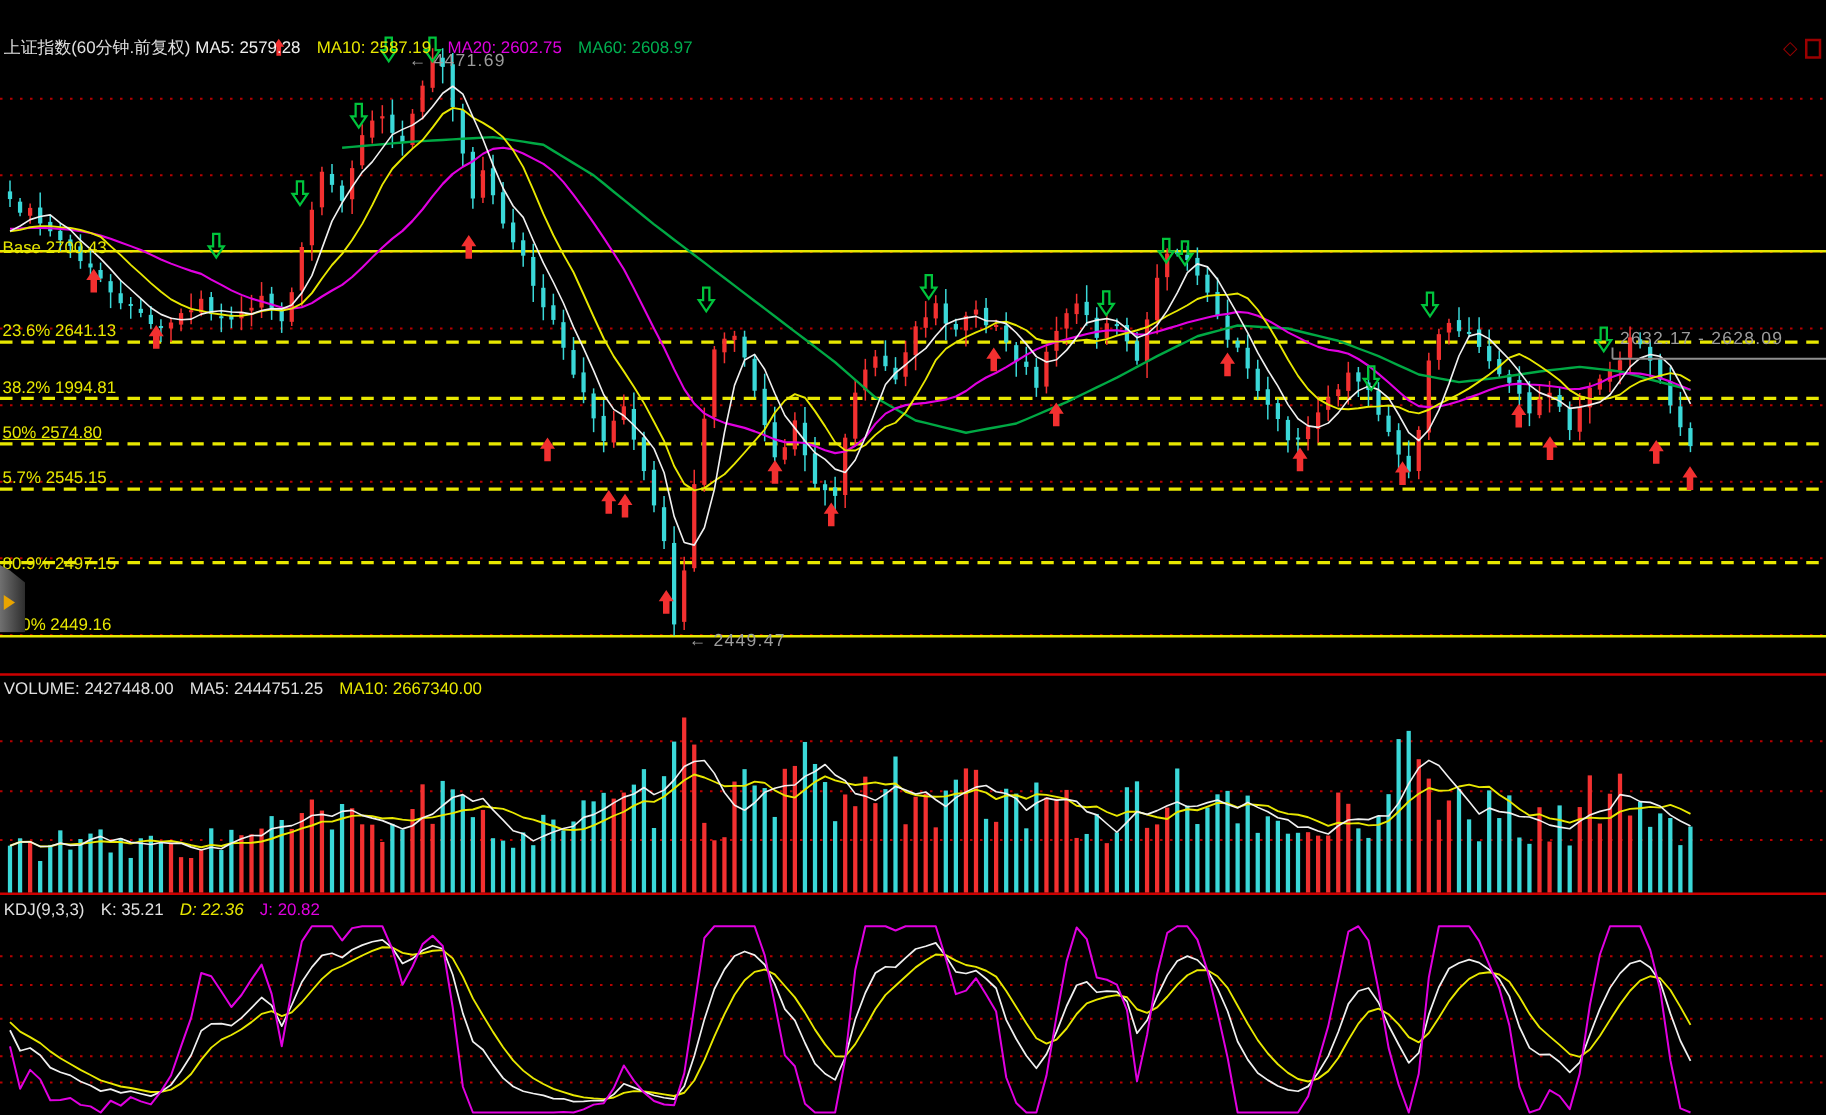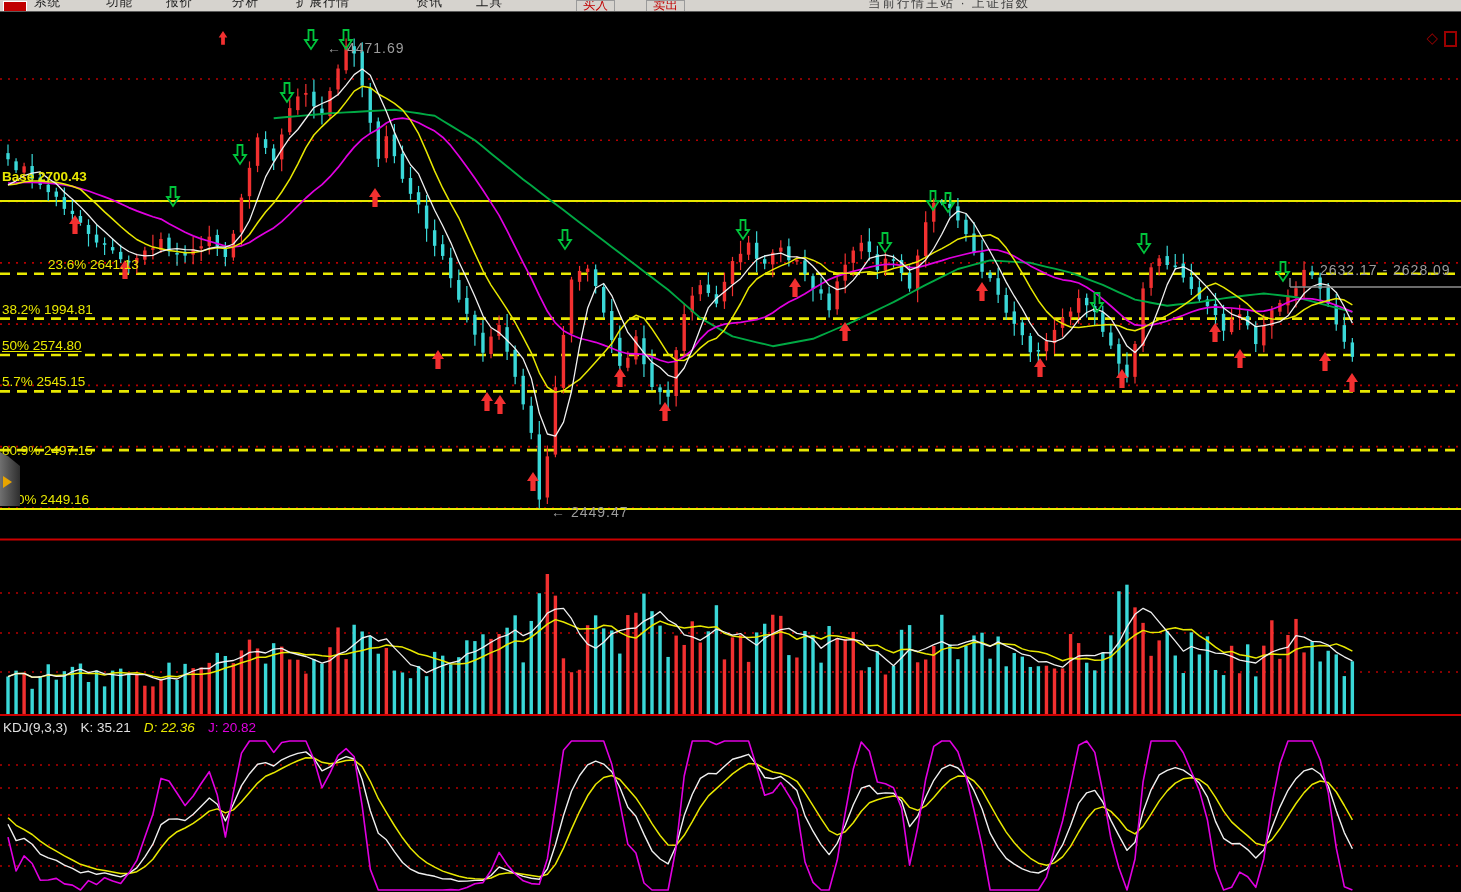--- a/index.html
+++ b/index.html
@@ -603,52 +603,52 @@
       <rect x="1334.5500000000002" y="654.4219443928544" width="3.4" height="59.578055607145664" fill="#3ad8d8"></rect>
       <rect x="1342.6000000000001" y="676.0967673279764" width="3.4" height="37.90323267202359" fill="#3ad8d8"></rect>
       <rect x="1350.65" y="661.2682928336691" width="3.4" height="52.73170716633089" fill="#3ad8d8"></rect>
       <polyline points="8.0,676.6 16.1,673.6 24.1,673.4 32.2,677.2 40.2,677.0 48.3,674.9 56.3,675.5 64.4,675.0 72.4,674.1 80.5,673.0 88.5,673.6 96.6,673.6 104.6,674.9 112.7,673.1 120.7,672.4 128.8,673.3 136.8,672.8 144.9,674.2 152.9,676.2 161.0,677.8 169.0,675.9 177.1,676.8 185.1,674.6 193.2,674.3 201.2,674.2 209.3,673.2 217.3,671.0 225.4,668.0 233.4,665.7 241.5,662.7 249.5,660.4 257.6,657.3 265.6,657.3 273.7,654.8 281.7,652.7 289.8,652.3 297.8,653.0 305.9,654.8 313.9,654.4 322.0,655.7 330.0,656.5 338.1,654.4 346.1,653.9 354.2,652.1 362.2,650.5 370.3,648.2 378.3,647.6 386.4,645.0 394.4,646.2 402.5,647.1 410.5,650.2 418.6,654.0 426.6,655.7 434.7,658.4 442.7,660.8 450.8,663.7 458.8,664.0 466.9,663.3 474.9,660.3 483.0,656.5 491.0,652.6 499.1,649.4 507.1,644.5 515.2,640.9 523.2,641.5 531.3,637.2 539.3,630.8 547.4,624.2 555.4,619.6 563.5,622.0 571.5,625.4 579.6,629.0 587.6,628.7 595.7,628.7 603.7,625.3 611.8,626.3 619.8,632.3 627.9,636.4 635.9,638.1 644.0,631.6 652.0,625.5 660.1,621.1 668.1,624.3 676.2,626.3 684.2,628.0 692.3,627.0 700.3,625.9 708.4,627.6 716.4,626.8 724.5,633.4 732.5,636.0 740.6,637.0 748.6,637.4 756.7,637.1 764.7,635.0 772.8,634.4 780.8,631.7 788.9,634.1 796.9,639.3 805.0,636.4 813.0,636.2 821.1,639.0 829.1,635.4 837.2,635.9 845.2,637.5 853.3,639.2 861.3,644.6 869.4,645.8 877.4,645.2 885.5,649.6 893.5,652.7 901.6,649.4 909.6,649.3 917.7,651.7 925.7,653.8 933.8,655.2 941.8,649.6 949.9,647.4 957.9,648.2 966.0,645.3 974.0,642.3 982.1,642.6 990.1,645.9 998.2,643.3 1006.2,644.0 1014.3,644.7 1022.3,648.9 1030.4,651.1 1038.4,651.8 1046.5,653.8 1054.5,657.1 1062.6,660.7 1070.6,658.2 1078.7,658.9 1086.7,658.5 1094.8,660.3 1102.8,659.9 1110.9,656.7 1118.9,649.2 1127.0,641.1 1135.0,635.0 1143.1,630.4 1151.1,632.6 1159.2,632.3 1167.2,629.2 1175.3,627.7 1183.3,629.7 1191.4,629.4 1199.4,635.8 1207.5,640.9 1215.5,647.2 1223.6,652.4 1231.6,651.4 1239.7,654.7 1247.7,656.0 1255.8,658.1 1263.8,655.3 1271.9,654.1 1279.9,654.6 1288.0,654.5 1296.0,649.3 1304.1,647.1 1312.1,646.6 1320.2,645.5 1328.2,646.1 1336.3,643.9 1344.3,647.0 1352.4,651.1" fill="none" stroke="#e8e800" stroke-width="1.5" stroke-linejoin="round"></polyline>
       <polyline points="8.0,676.6 16.1,673.6 24.1,673.4 32.2,677.2 40.2,677.0 48.3,674.5 56.3,676.3 64.4,676.0 72.4,671.6 80.5,669.1 88.5,672.7 96.6,670.8 104.6,673.9 112.7,674.6 120.7,675.6 128.8,674.0 136.8,674.7 144.9,674.6 152.9,677.7 161.0,680.0 169.0,677.8 177.1,679.0 185.1,674.6 193.2,671.0 201.2,668.4 209.3,668.5 217.3,663.0 225.4,661.5 233.4,660.5 241.5,657.1 249.5,652.4 257.6,651.5 265.6,653.0 273.7,649.1 281.7,648.3 289.8,652.3 297.8,654.5 305.9,656.5 313.9,659.7 322.0,663.1 330.0,660.6 338.1,654.2 346.1,651.3 354.2,644.4 362.2,638.0 370.3,635.7 378.3,641.0 386.4,638.8 394.4,647.9 402.5,656.1 410.5,664.6 418.6,667.0 426.6,672.7 434.7,668.9 442.7,665.6 450.8,662.8 458.8,661.0 466.9,653.9 474.9,651.7 483.0,647.4 491.0,642.3 499.1,637.7 507.1,635.2 515.2,630.0 523.2,635.7 531.3,632.1 539.3,623.9 547.4,613.2 555.4,609.2 563.5,608.4 571.5,618.7 579.6,634.0 587.6,644.2 595.7,648.2 603.7,642.2 611.8,633.8 619.8,630.6 627.9,628.6 635.9,628.0 644.0,621.1 652.0,617.2 660.1,611.6 668.1,620.0 676.2,624.6 684.2,634.9 692.3,636.9 700.3,640.3 708.4,635.1 716.4,629.1 724.5,632.0 732.5,635.2 740.6,633.6 748.6,639.8 756.7,645.2 764.7,638.1 772.8,633.5 780.8,629.7 788.9,628.4 796.9,633.4 805.0,634.8 813.0,638.9 821.1,648.2 829.1,642.4 837.2,638.5 845.2,640.1 853.3,639.5 861.3,641.1 869.4,649.3 877.4,651.9 885.5,659.0 893.5,665.8 901.6,657.7 909.6,649.3 917.7,651.5 925.7,648.5 933.8,644.6 941.8,641.6 949.9,645.4 957.9,644.8 966.0,642.1 974.0,640.0 982.1,643.6 990.1,646.4 998.2,641.9 1006.2,645.9 1014.3,649.4 1022.3,654.2 1030.4,655.9 1038.4,661.8 1046.5,661.7 1054.5,664.8 1062.6,667.2 1070.6,660.6 1078.7,656.0 1086.7,655.3 1094.8,655.7 1102.8,652.6 1110.9,652.8 1118.9,642.5 1127.0,626.9 1135.0,614.3 1143.1,608.3 1151.1,612.4 1159.2,622.2 1167.2,631.5 1175.3,641.2 1183.3,651.2 1191.4,646.5 1199.4,649.3 1207.5,650.3 1215.5,653.2 1223.6,653.6 1231.6,656.3 1239.7,660.1 1247.7,661.7 1255.8,663.0 1263.8,657.1 1271.9,652.0 1279.9,649.1 1288.0,647.2 1296.0,635.7 1304.1,637.1 1312.1,641.3 1320.2,641.9 1328.2,645.0 1336.3,652.1 1344.3,656.8 1352.4,660.8" fill="none" stroke="#f0f0f0" stroke-width="1.3" stroke-linejoin="round"></polyline>
       <polyline points="8.0,817.7 16.1,825.3 24.1,829.7 32.2,834.5 40.2,841.1 48.3,846.6 56.3,851.2 64.4,855.9 72.4,860.0 80.5,864.3 88.5,866.7 96.6,869.2 104.6,870.4 112.7,872.0 120.7,873.6 128.8,873.5 136.8,871.7 144.9,866.7 152.9,859.2 161.0,847.7 169.0,838.1 177.1,831.7 185.1,828.0 193.2,823.4 201.2,817.7 209.3,811.1 217.3,808.9 225.4,812.9 233.4,809.9 241.5,801.8 249.5,792.4 257.6,783.1 265.6,776.2 273.7,772.8 281.7,768.5 289.8,764.4 297.8,760.7 305.9,757.8 313.9,758.0 322.0,762.3 330.0,763.8 338.1,762.6 346.1,760.6 354.2,760.1 362.2,766.7 370.3,781.3 378.3,798.7 386.4,812.4 394.4,825.5 402.5,837.8 410.5,848.3 418.6,856.5 426.6,862.6 434.7,867.2 442.7,871.1 450.8,873.7 458.8,876.2 466.9,877.9 474.9,878.7 483.0,879.3 491.0,878.0 499.1,874.3 507.1,872.9 515.2,873.1 523.2,874.2 531.3,875.5 539.3,876.8 547.4,874.2 555.4,864.4 563.5,848.1 571.5,829.1 579.6,811.3 587.6,795.8 595.7,784.2 603.7,777.5 611.8,775.6 619.8,779.5 627.9,788.8 635.9,797.9 644.0,810.1 652.0,823.7 660.1,835.5 668.1,845.0 676.2,845.2 684.2,835.3 692.3,821.6 700.3,807.2 708.4,795.9 716.4,788.6 724.5,781.2 732.5,773.9 740.6,768.2 748.6,763.6 756.7,764.1 764.7,768.5 772.8,772.0 780.8,773.5 788.9,776.6 796.9,781.3 805.0,792.8 813.0,805.6 821.1,818.6 829.1,830.6 837.2,834.9 845.2,831.7 853.3,822.8 861.3,811.2 869.4,802.7 877.4,799.7 885.5,797.4 893.5,796.1 901.6,797.8 909.6,807.4 917.7,810.3 925.7,805.9 933.8,797.4 941.8,787.9 949.9,780.2 957.9,776.1 966.0,776.2 974.0,781.0 982.1,790.3 990.1,804.6 998.2,819.0 1006.2,832.1 1014.3,842.8 1022.3,851.4 1030.4,858.3 1038.4,863.2 1046.5,865.2 1054.5,862.9 1062.6,856.9 1070.6,846.4 1078.7,832.0 1086.7,818.9 1094.8,809.4 1102.8,806.9 1110.9,811.4 1118.9,819.5 1127.0,829.7 1135.0,833.9 1143.1,826.4 1151.1,814.2 1159.2,801.1 1167.2,790.9 1175.3,783.1 1183.3,778.8 1191.4,777.8 1199.4,779.6 1207.5,785.4 1215.5,797.4 1223.6,811.1 1231.6,821.9 1239.7,829.1 1247.7,835.9 1255.8,843.3 1263.8,845.5 1271.9,839.6 1279.9,828.8 1288.0,815.9 1296.0,803.5 1304.1,792.6 1312.1,784.5 1320.2,781.0 1328.2,782.6 1336.3,792.0 1344.3,805.5 1352.4,819.9" fill="none" stroke="#e8e800" stroke-width="1.5" stroke-linejoin="round"></polyline>
       <polyline points="8.0,824.2 16.1,840.6 24.1,838.4 32.2,844.2 40.2,854.1 48.3,857.8 56.3,860.3 64.4,865.2 72.4,868.4 80.5,872.9 88.5,871.3 96.6,874.3 104.6,872.9 112.7,875.0 120.7,876.9 128.8,873.4 136.8,867.9 144.9,856.8 152.9,844.2 161.0,824.6 169.0,819.1 177.1,818.9 185.1,820.5 193.2,814.3 201.2,806.3 209.3,798.0 217.3,804.3 225.4,820.9 233.4,804.0 241.5,785.6 249.5,773.7 257.6,764.3 265.6,762.6 273.7,766.0 281.7,759.8 289.8,756.1 297.8,753.4 305.9,751.9 313.9,758.4 322.0,770.8 330.0,766.9 338.1,760.2 346.1,756.6 354.2,759.0 362.2,779.8 370.3,810.7 378.3,833.3 386.4,839.8 394.4,851.7 402.5,862.5 410.5,869.2 418.6,873.0 426.6,874.8 434.7,876.3 442.7,878.9 450.8,879.0 458.8,881.3 466.9,881.1 474.9,880.4 483.0,880.4 491.0,875.5 499.1,867.0 507.1,870.1 515.2,873.4 523.2,876.4 531.3,878.2 539.3,879.3 547.4,869.0 555.4,844.8 563.5,815.5 571.5,791.2 579.6,775.5 587.6,764.8 595.7,761.2 603.7,764.1 611.8,771.8 619.8,787.3 627.9,807.3 635.9,816.3 644.0,834.4 652.0,850.9 660.1,859.0 668.1,863.9 676.2,845.8 684.2,815.6 692.3,794.2 700.3,778.4 708.4,773.4 716.4,773.8 724.5,766.3 732.5,759.2 740.6,757.0 748.6,754.3 756.7,765.0 764.7,777.5 772.8,778.8 780.8,776.5 788.9,783.0 796.9,790.6 805.0,815.9 813.0,831.2 821.1,844.6 829.1,854.6 837.2,843.3 845.2,825.5 853.3,804.8 861.3,788.2 869.4,785.5 877.4,793.8 885.5,792.9 893.5,793.3 901.6,801.2 909.6,826.6 917.7,816.2 925.7,797.0 933.8,780.3 941.8,768.8 949.9,764.9 957.9,768.0 966.0,776.4 974.0,790.7 982.1,809.0 990.1,833.2 998.2,847.7 1006.2,858.4 1014.3,864.1 1022.3,868.8 1030.4,871.9 1038.4,873.0 1046.5,869.1 1054.5,858.2 1062.6,844.9 1070.6,825.6 1078.7,803.1 1086.7,792.8 1094.8,790.4 1102.8,802.0 1110.9,820.4 1118.9,835.6 1127.0,850.3 1135.0,842.3 1143.1,811.5 1151.1,789.8 1159.2,774.8 1167.2,770.4 1175.3,767.7 1183.3,770.1 1191.4,775.8 1199.4,783.3 1207.5,797.1 1215.5,821.4 1223.6,838.3 1231.6,843.7 1239.7,843.5 1247.7,849.6 1255.8,857.9 1263.8,849.9 1271.9,827.8 1279.9,807.1 1288.0,790.3 1296.0,778.7 1304.1,770.8 1312.1,768.5 1320.2,774.0 1328.2,785.8 1336.3,810.7 1344.3,832.6 1352.4,848.7" fill="none" stroke="#f0f0f0" stroke-width="1.4" stroke-linejoin="round"></polyline>
       <polyline points="8.0,837.1 16.1,871.0 24.1,855.9 32.2,863.5 40.2,880.2 48.3,880.0 56.3,878.4 64.4,883.9 72.4,885.1 80.5,890.0 88.5,880.6 96.6,884.5 104.6,877.7 112.7,881.1 120.7,883.5 128.8,873.1 136.8,860.4 144.9,836.9 152.9,814.3 161.0,778.4 169.0,781.0 177.1,793.2 185.1,805.6 193.2,796.0 201.2,783.5 209.3,771.7 217.3,795.1 225.4,837.0 233.4,792.3 241.5,753.1 249.5,741.0 257.6,741.0 265.6,741.0 273.7,752.4 281.7,742.5 289.8,741.0 297.8,741.0 305.9,741.0 313.9,759.3 322.0,787.8 330.0,773.2 338.1,755.3 346.1,748.6 354.2,756.8 362.2,806.2 370.3,869.4 378.3,890.0 386.4,890.0 394.4,890.0 402.5,890.0 410.5,890.0 418.6,890.0 426.6,890.0 434.7,890.0 442.7,890.0 450.8,889.6 458.8,890.0 466.9,887.5 474.9,883.7 483.0,882.6 491.0,870.5 499.1,852.4 507.1,864.5 515.2,874.0 523.2,880.8 531.3,883.6 539.3,884.2 547.4,858.7 555.4,805.6 563.5,750.3 571.5,741.0 579.6,741.0 587.6,741.0 595.7,741.0 603.7,741.0 611.8,764.3 619.8,802.9 627.9,844.3 635.9,853.0 644.0,883.0 652.0,890.0 660.1,890.0 668.1,890.0 676.2,847.0 684.2,776.0 692.3,741.0 700.3,741.0 708.4,741.0 716.4,744.4 724.5,741.0 732.5,741.0 740.6,741.0 748.6,741.0 756.7,767.0 764.7,795.3 772.8,792.5 780.8,782.6 788.9,795.6 796.9,809.2 805.0,862.0 813.0,882.4 821.1,890.0 829.1,890.0 837.2,860.3 845.2,813.1 853.3,768.9 861.3,742.0 869.4,751.3 877.4,782.0 885.5,783.8 893.5,787.7 901.6,808.2 909.6,865.1 917.7,827.8 925.7,779.2 933.8,746.3 941.8,741.0 949.9,741.0 957.9,751.7 966.0,776.7 974.0,810.0 982.1,846.2 990.1,890.0 998.2,890.0 1006.2,890.0 1014.3,890.0 1022.3,890.0 1030.4,890.0 1038.4,890.0 1046.5,877.1 1054.5,849.0 1062.6,820.9 1070.6,783.8 1078.7,745.3 1086.7,741.0 1094.8,752.4 1102.8,792.0 1110.9,838.3 1118.9,867.7 1127.0,890.0 1135.0,859.0 1143.1,781.7 1151.1,741.0 1159.2,741.0 1167.2,741.0 1175.3,741.0 1183.3,752.7 1191.4,771.8 1199.4,790.6 1207.5,820.3 1215.5,869.3 1223.6,890.0 1231.6,887.3 1239.7,872.1 1247.7,876.8 1255.8,887.3 1263.8,858.7 1271.9,804.2 1279.9,763.8 1288.0,741.0 1296.0,741.0 1304.1,741.0 1312.1,741.0 1320.2,760.0 1328.2,792.2 1336.3,848.2 1344.3,886.7 1352.4,890.0" fill="none" stroke="#e000e0" stroke-width="1.6" stroke-linejoin="round"></polyline>
     </svg>
 
-  <div class="menubar">
-    <span class="logo"></span>
-    <span id="menu-items-host"><span class="mi" style="left: 34px;">系统</span><span class="mi" style="left: 106px;">功能</span><span class="mi" style="left: 166px;">报价</span><span class="mi" style="left: 232px;">分析</span><span class="mi" style="left: 296px;">扩展行情</span><span class="mi" style="left: 416px;">资讯</span><span class="mi" style="left: 476px;">工具</span></span>
-    <span id="menu-buttons-host"><span class="mbtn" style="left: 576px;">买入</span><span class="mbtn" style="left: 646px;">卖出</span></span>
-    <span class="mright" id="menu-right" style="left: 868px;">当前行情主站 · 上证指数</span>
-  </div>
-
+
+  <div class="ovl hdr" style="left:3px;top:29px;">
+    <span style="color:#e0e0e0;margin-right:4px;">上证指数(60分钟.前复权)</span><span id="ma-labels-host"><span style="color: rgb(240, 240, 240);">MA5: 2579.28</span><span style="color: rgb(232, 232, 0);">MA10: 2587.19</span><span style="color: rgb(224, 0, 224);">MA20: 2602.75</span><span style="color: rgb(0, 176, 80);">MA60: 2608.97</span></span>
+  </div>
 
   <div class="corner">
     <span>◇</span><span class="rect-icon"></span>
   </div>
 
   <div id="fib-host">
-      <div class="fiblabel" style="top: 169px; font-weight: bold;">Base 2700.43</div>
-      <div class="fiblabel" style="top: 256.713px; margin-left: 46px;">23.6% 2641.13</div>
+      <div class="fiblabel" style="top: 190px;">Base 2700.43</div>
+      <div class="fiblabel" style="top: 256.713px;">23.6% 2641.13</div>
       <div class="fiblabel" style="top: 301.664px;">38.2% 1994.81</div>
       <div class="fiblabel" style="top: 338px; text-decoration: underline;">50% 2574.80</div>
       <div class="fiblabel" style="top: 374.336px;">5.7% 2545.15</div>
       <div class="fiblabel" style="top: 443px;">80.9% 2497.15</div>
       <div class="fiblabel" style="top: 491.971px;">100% 2449.16</div>
     </div>
 
   <div class="anno" id="anno-high" style="left: 327px; top: 40px;">
     <span>← </span><span>4471.69</span>
   </div>
   <div class="anno" id="anno-low" style="left: 551px; top: 504px;">
     <span>← </span><span>2449.47</span>
   </div>
-  <div class="anno" id="anno-range" style="left: 1296px; top: 262px; margin-left: 24px;">
+  <div class="anno" id="anno-range" style="left: 1296px; top: 262px;">
     <span>2632.17 - 2628.09</span>
   </div>
 
+  <div class="ovl hdr" style="left:3px;top:543px;">
+    <span id="vol-labels-host"><span style="color: rgb(224, 224, 224);">VOLUME: 2427448.00</span><span style="color: rgb(224, 224, 224);">MA5: 2444751.25</span><span style="color: rgb(232, 232, 0);">MA10: 2667340.00</span></span>
+  </div>
 
   <div class="ovl hdr" style="left:3px;top:720px;">
     <span id="kdj-labels-host"><span style="color: rgb(224, 224, 224);">KDJ(9,3,3)</span><span style="color: rgb(224, 224, 224);">K: 35.21</span><span style="color: rgb(232, 232, 0); font-style: italic;">D: 22.36</span><span style="color: rgb(224, 0, 224);">J: 20.82</span></span>
   </div>
 
   <div class="lefttab">
     <span class="tri"></span>
   </div>
 
 </div>

